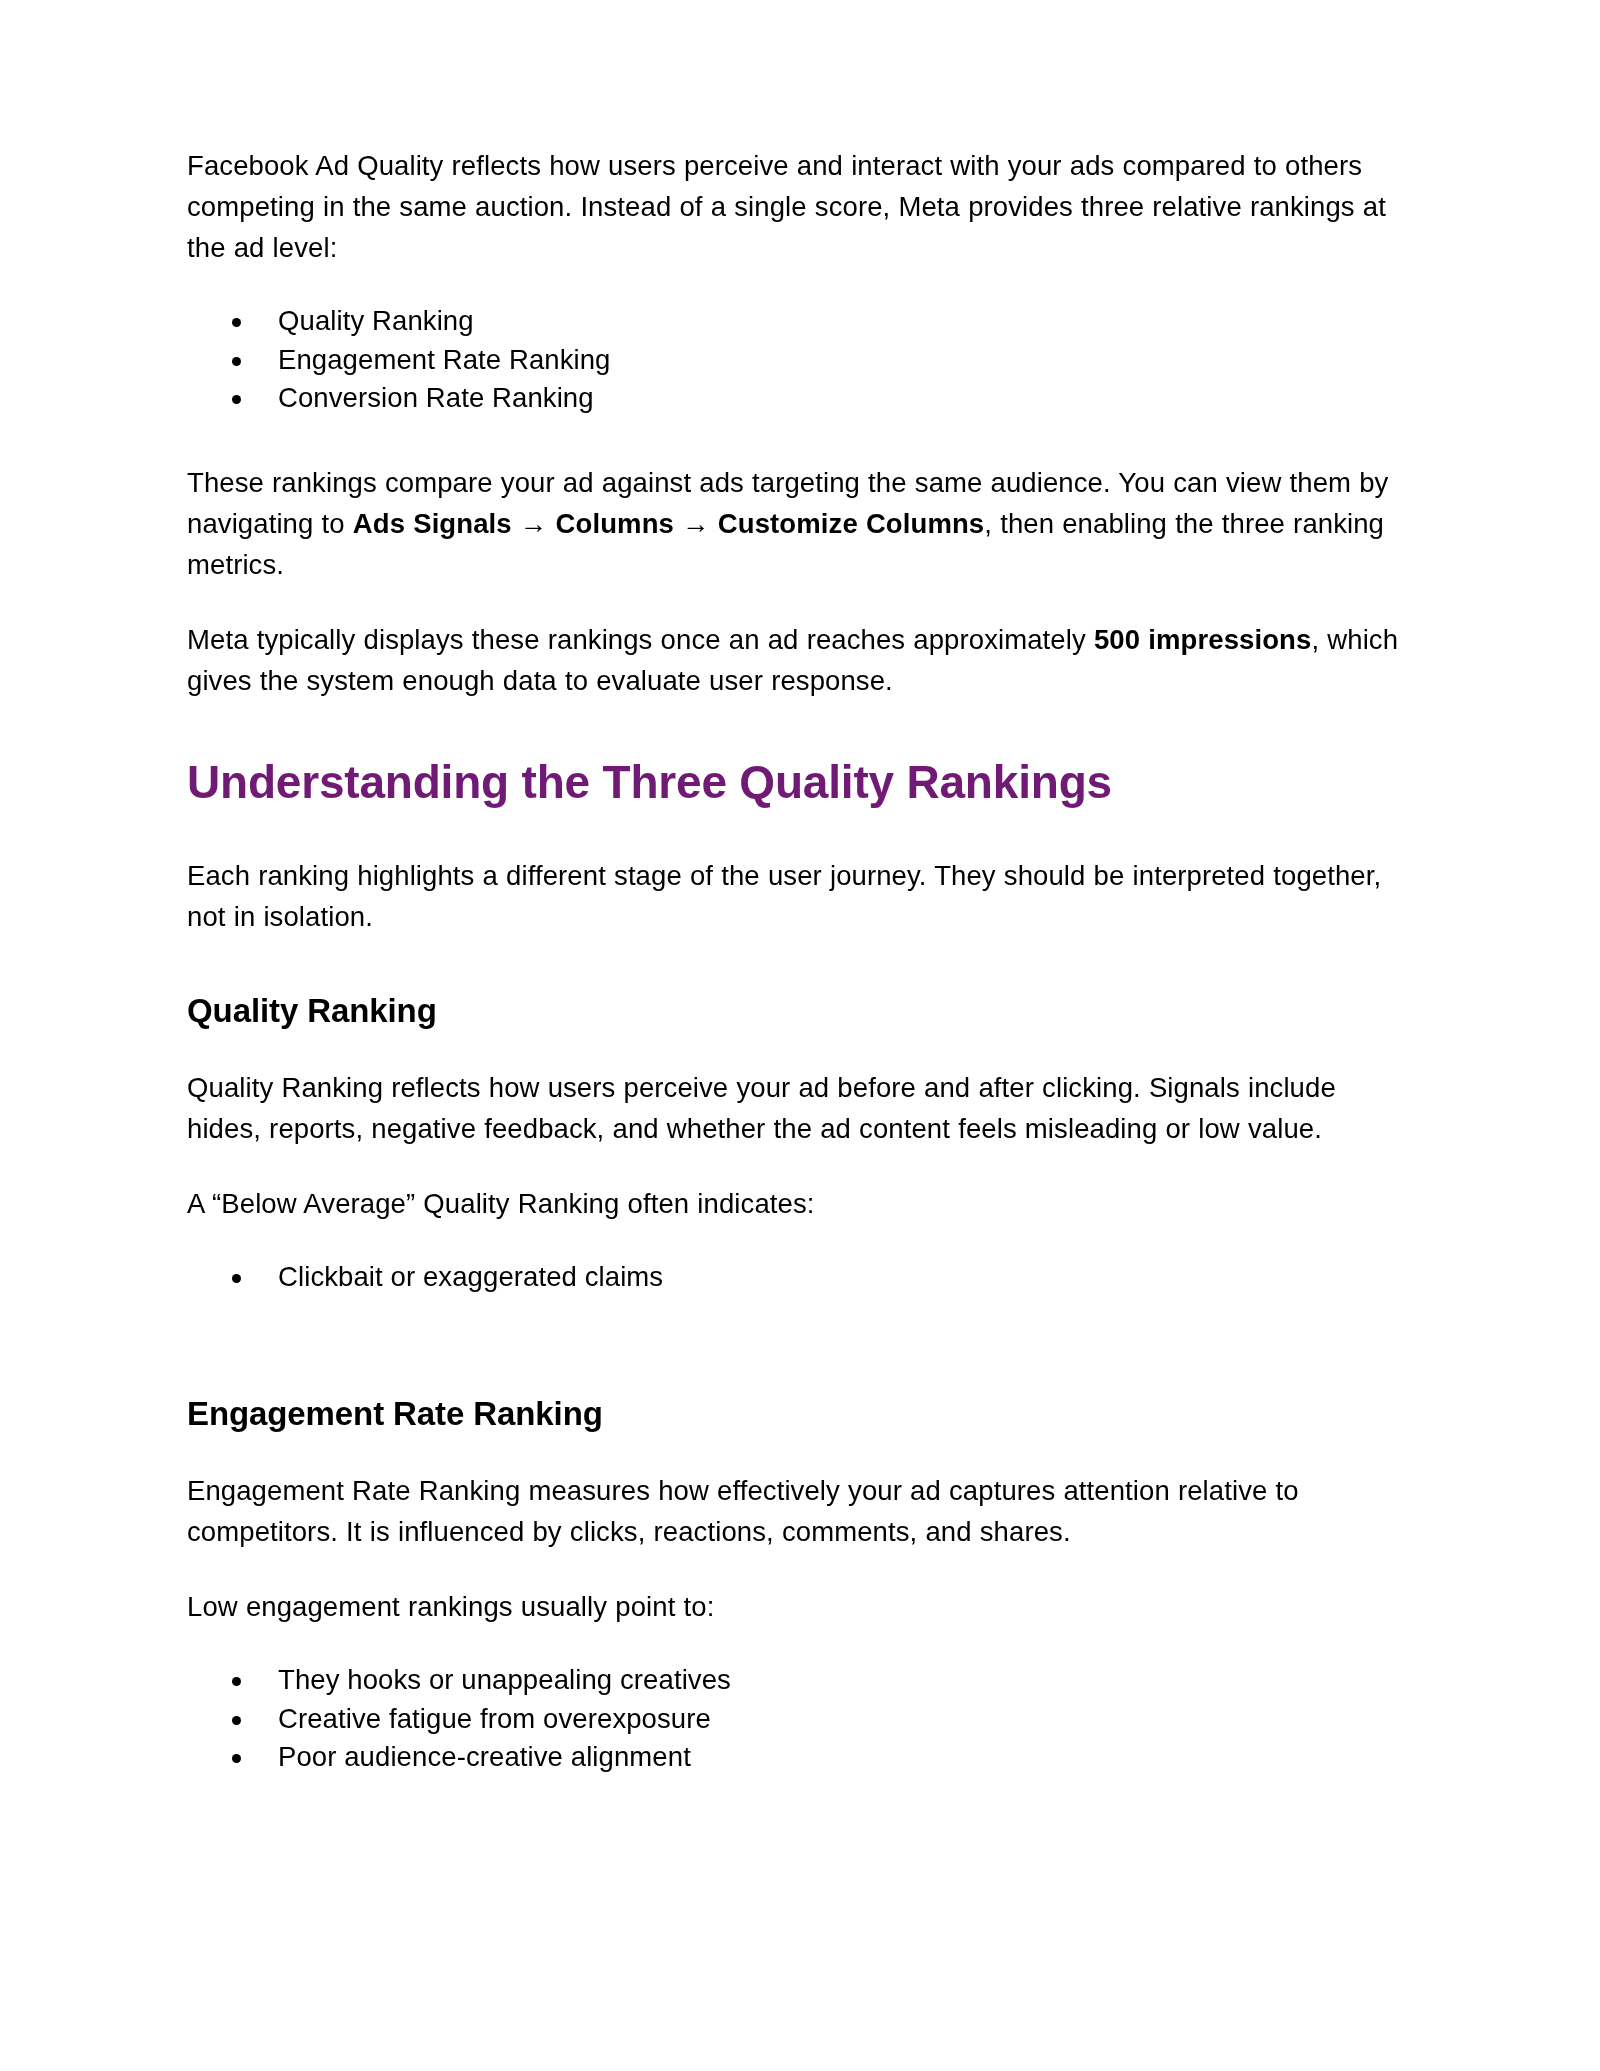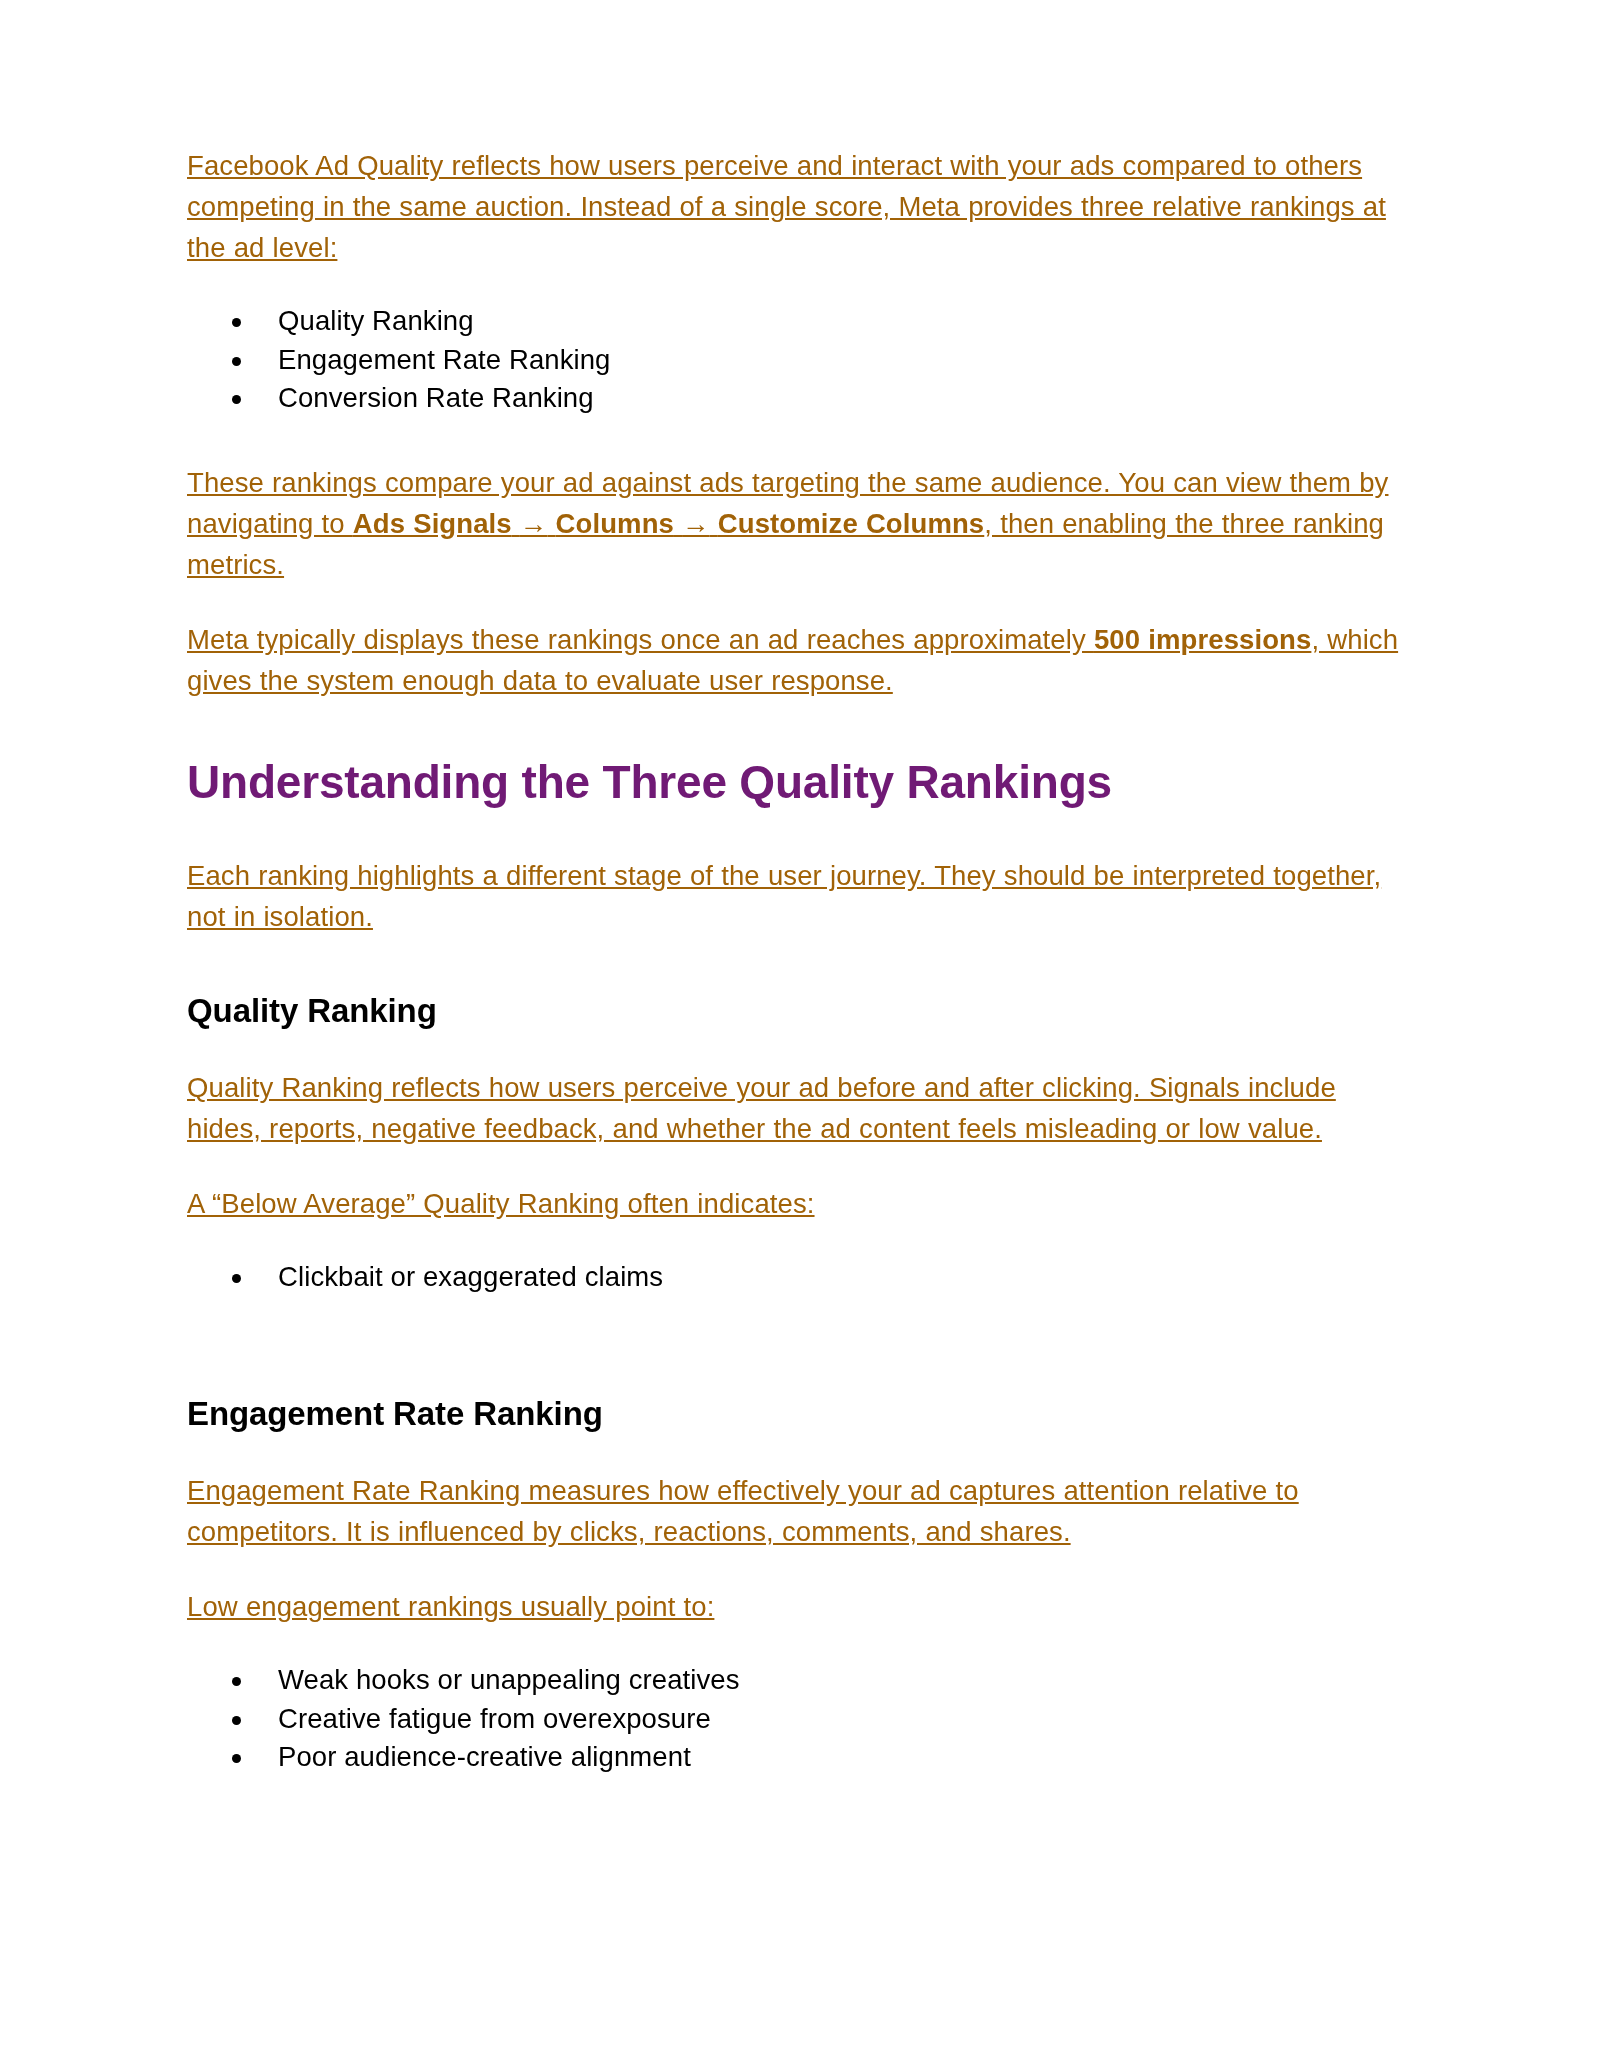--- a/index.html
+++ b/index.html
@@ -23,24 +23,23 @@
     padding: 145px 185px 120px 187px;
   }
   .doc-body {
     width: 1228px;
   }
 
   p.para {
     margin: 0 0 0 0;
     font-size: 27.5px;
     line-height: 41px;
-    color: #a16207;
+    color: #000000;
     letter-spacing: 0.1px;
     word-spacing: 0.4px;
-    text-decoration: underline;
   }
   .gap-md { height: 34px; }
   .gap-lg { height: 44px; }
   .gap-xl { height: 52px; }
 
   h1.h-main {
     margin: 0;
     font-size: 46px;
     line-height: 58px;
     font-weight: bold;
@@ -143,21 +142,21 @@
 
     <p class="para">Engagement Rate Ranking measures how effectively your ad captures attention relative to competitors. It is influenced by clicks, reactions, comments, and shares.</p>
 
     <div class="gap-md"></div>
 
     <p class="para">Low engagement rankings usually point to:</p>
 
     <div class="gap-md"></div>
 
     <ul class="bullets">
-      <li><span>Weak hooks or unappealing creatives</span></li>
+      <li><span>They hooks or unappealing creatives</span></li>
       <li><span>Creative fatigue from overexposure</span></li>
       <li><span>Poor audience-creative alignment</span></li>
     </ul>
 
     <div class="gap-lg"></div>
 
 
   </div>
 </div>
 

